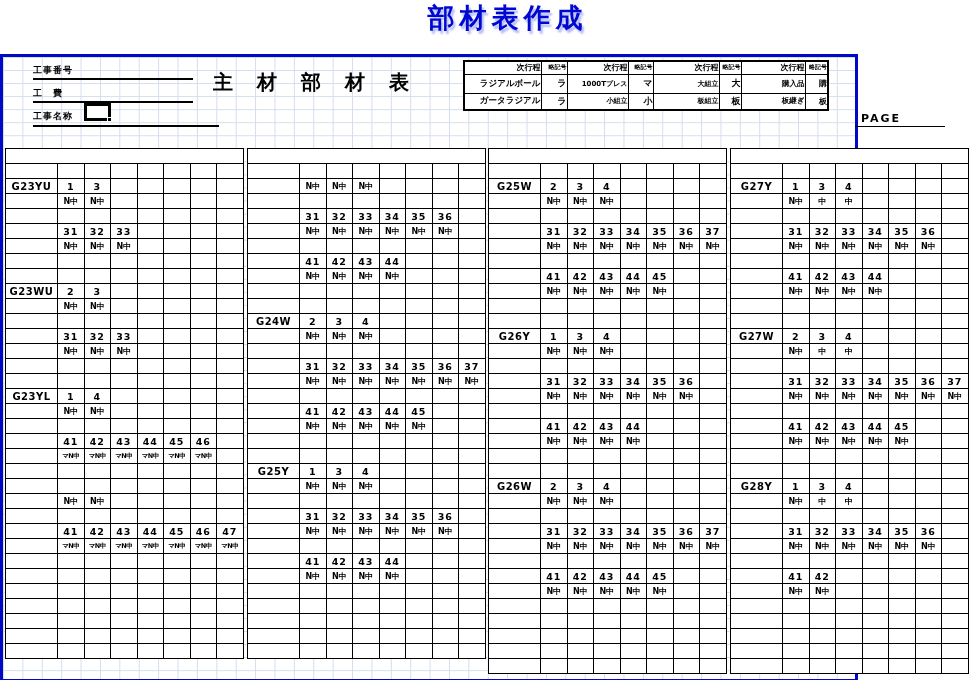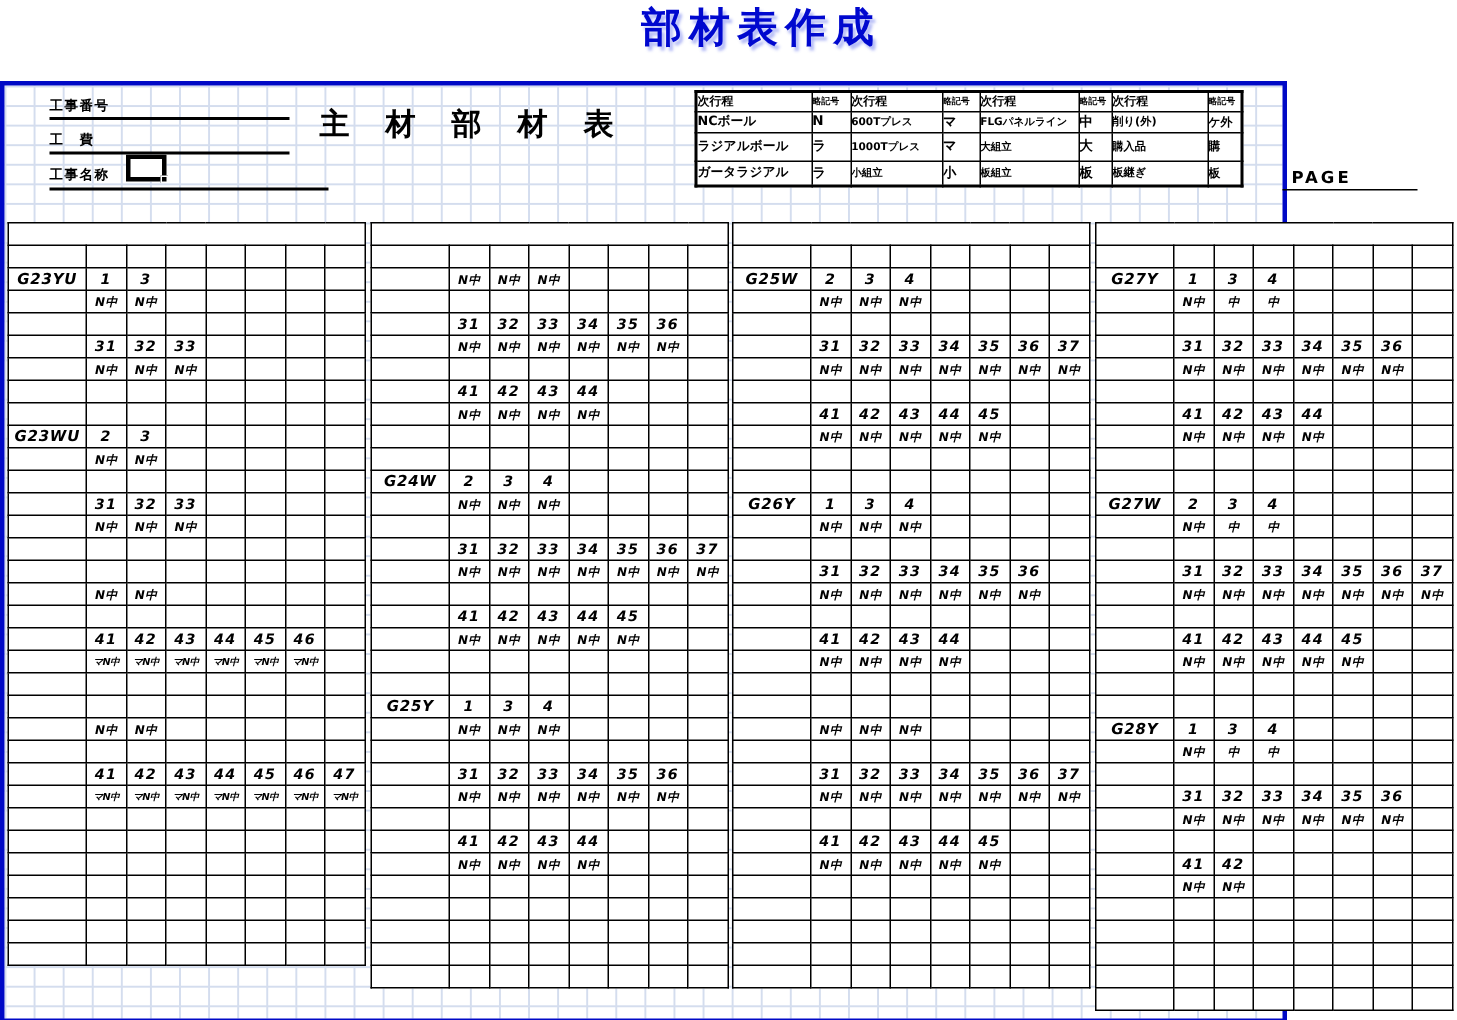--- a/index.html
+++ b/index.html
@@ -19,28 +19,28 @@
   .active-cell{position:absolute;left:81px;top:46px;width:27px;height:18px;
     border:3px solid #000;background:#fff;}
   .fill-handle{position:absolute;right:-4px;bottom:-4px;width:5px;height:5px;
     background:#000;border:1px solid #fff;}
   .sheet-title{position:absolute;left:210px;top:12px;width:280px;font-size:20px;
     font-weight:bold;color:#000;white-space:nowrap;letter-spacing:2px;}
   .page-lbl{position:absolute;left:858px;top:55px;font-size:11px;font-weight:bold;letter-spacing:2px;}
   .page-line{position:absolute;left:852px;top:69px;width:90px;height:1px;background:#000;}
   table.legend{position:absolute;left:460px;top:3px;border-collapse:collapse;
     table-layout:fixed;background:#fff;border:2px solid #000;}
-  table.legend td{border:1px solid #000;text-align:left;vertical-align:middle;
+  table.legend td{border:1px solid #000;text-align:right;vertical-align:middle;
     font-weight:bold;color:#000;overflow:hidden;white-space:nowrap;padding:0;}
   .lg-h{font-size:8px;} .lg-abbr{font-size:6px;}
   .lg-c0{font-size:8.5px;} .lg-c1{font-size:9px;} .lg-c2{font-size:7px;}
   .lg-c3{font-size:9px;} .lg-c4{font-size:7px;} .lg-c5{font-size:9px;}
   .lg-c6{font-size:7.5px;} .lg-c7{font-size:8px;}
   table.blk{position:absolute;top:91px;border-collapse:collapse;table-layout:fixed;
-    background:#fff;width:237px;font-style:italic;}
+    background:#fff;width:237px;}
   table.blk tr{height:15px;}
   table.blk td{border:1px solid #000;padding:0;text-align:center;vertical-align:middle;
     font-weight:bold;color:#000;overflow:hidden;white-space:nowrap;}
   .b1{left:2px;} .b2{left:244px;} .b3{left:485px;} .b4{left:727px;}
   .blk-label{font-size:10px;letter-spacing:0.5px;}
   .num{font-size:9.5px;letter-spacing:1px;}
   .route{font-size:8px;}
   .route-sm{font-size:6.5px;letter-spacing:-0.5px;color:#1f2d6e;}
 </style>
 </head>
@@ -77,30 +77,20 @@
           <tr style="height: 13px;">
             <td class="lg-h">次行程</td>
             <td class="lg-h lg-abbr">略記号</td>
             <td class="lg-h">次行程</td>
             <td class="lg-h lg-abbr">略記号</td>
             <td class="lg-h">次行程</td>
             <td class="lg-h lg-abbr">略記号</td>
             <td class="lg-h">次行程</td>
             <td class="lg-h lg-abbr">略記号</td>
           </tr>
-          <tr style="height: 11px;">
-            <td class="lg-c0">NCボール</td>
-            <td class="lg-c1">N</td>
-            <td class="lg-c2">600Tプレス</td>
-            <td class="lg-c3">マ</td>
-            <td class="lg-c4">FLGパネルライン</td>
-            <td class="lg-c5">中</td>
-            <td class="lg-c6">削り(外)</td>
-            <td class="lg-c7">ケ外</td>
-          </tr>
           <tr style="height: 19px;">
             <td class="lg-c0">ラジアルボール</td>
             <td class="lg-c1">ラ</td>
             <td class="lg-c2">1000Tプレス</td>
             <td class="lg-c3">マ</td>
             <td class="lg-c4">大組立</td>
             <td class="lg-c5">大</td>
             <td class="lg-c6">購入品</td>
             <td class="lg-c7">購</td>
           </tr>
@@ -279,20 +269,30 @@
             <td></td>
             <td></td>
             <td></td>
             <td></td>
             <td></td>
             <td></td>
             <td></td>
             <td></td>
           </tr>
           <tr>
+            <td class="blk-label">G23YL</td>
+            <td class="num">1</td>
+            <td class="num">4</td>
+            <td></td>
+            <td></td>
+            <td></td>
+            <td></td>
+            <td></td>
+          </tr>
+          <tr>
             <td></td>
             <td class="route">N中</td>
             <td class="route">N中</td>
             <td></td>
             <td></td>
             <td></td>
             <td></td>
             <td></td>
           </tr>
           <tr>
@@ -1023,20 +1023,30 @@
             <td></td>
             <td></td>
             <td></td>
             <td></td>
             <td></td>
             <td></td>
             <td></td>
             <td></td>
           </tr>
           <tr>
+            <td class="blk-label">G26W</td>
+            <td class="num">2</td>
+            <td class="num">3</td>
+            <td class="num">4</td>
+            <td></td>
+            <td></td>
+            <td></td>
+            <td></td>
+          </tr>
+          <tr>
             <td></td>
             <td class="route">N中</td>
             <td class="route">N中</td>
             <td class="route">N中</td>
             <td></td>
             <td></td>
             <td></td>
             <td></td>
           </tr>
           <tr>

